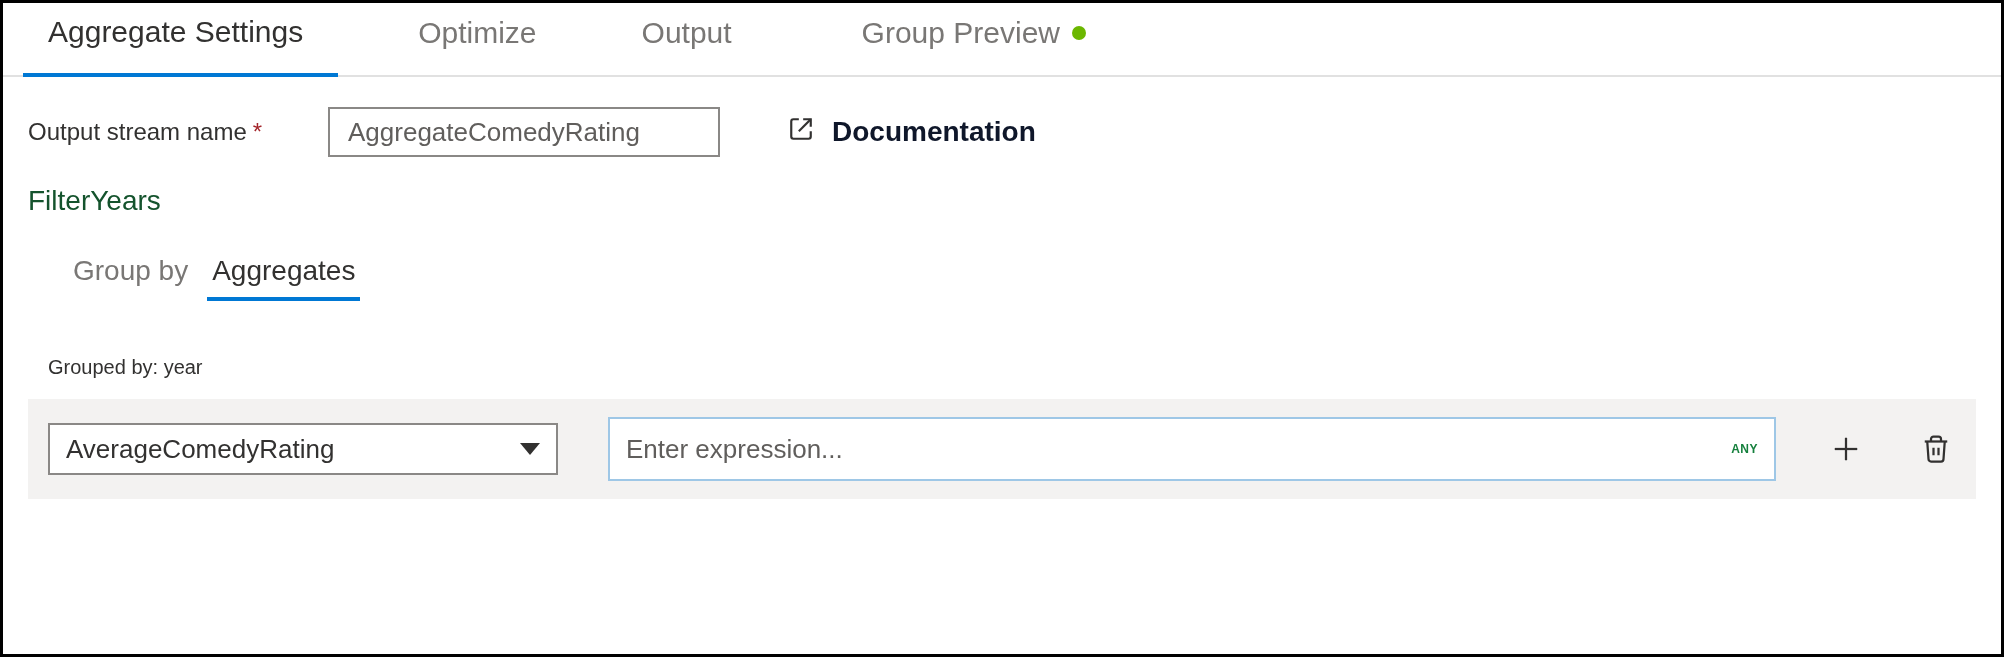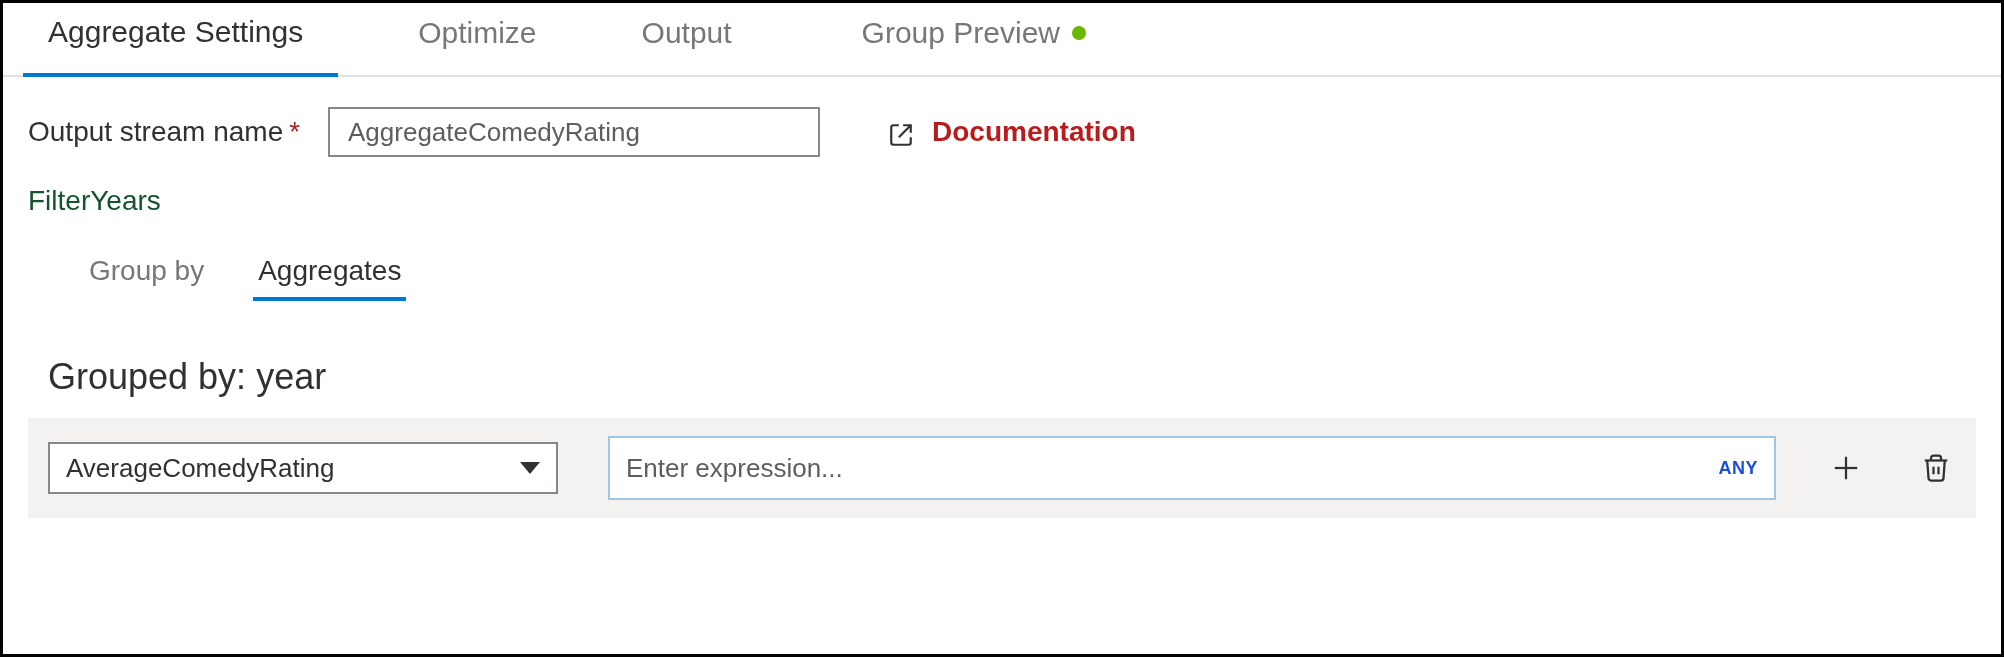--- a/index.html
+++ b/index.html
@@ -43,68 +43,68 @@
       padding: 30px 25px;
     }
     .form-row {
       display: flex;
       align-items: center;
       margin-bottom: 28px;
     }
     .form-label {
       width: 300px;
       color: #323130;
-      font-size: 28px;
+      font-size: 24px;
     }
     .req { color: #a4262c; margin-left: 6px; }
     .text-input {
-      width: 492px;
+      width: 392px;
       height: 50px;
       border: 2px solid #8a8886;
       padding: 15px 18px;
       font-size: 26px;
       color: #605e5c;
       background: #fff;
     }
     .link {
       color: #14532d;
       font-size: 28px;
       cursor: pointer;
     }
     .doc-link {
       display: inline-flex;
-      align-items: flex-end;
+      align-items: flex-start;
       gap: 18px;
       margin-left: 68px;
       font-weight: 600;
       font-size: 28px;
-      color: #b91c1c;
+      color: #0f172a;
       cursor: pointer;
     }
     .doc-link svg { width: 26px; height: 26px; }
     .sub-tabs {
       display: flex;
-      gap: 44px;
+      gap: 14px;
       margin-top: 10px;
-      margin-left: 56px;
+      margin-left: 40px;
     }
     .sub-tab {
       padding: 10px 5px 10px 5px;
       color: #797775;
       cursor: pointer;
       font-size: 28px;
     }
     .sub-tab.active {
       color: #323130;
       border-bottom: 4px solid #0078d4;
     }
     .grouped-by {
       margin-top: 55px;
       margin-left: 20px;
-      font-size: 36px;
+      font-size: 20px;
       color: #323130;
     }
     .agg-row {
       display: flex;
       align-items: center;
       gap: 50px;
       background: #f3f2f1;
       padding: 18px 20px;
       margin-top: 20px;
     }
@@ -139,23 +139,23 @@
     .expr-input {
       flex: 1;
       border: none;
       outline: none;
       font-size: 26px;
       color: #605e5c;
       background: transparent;
     }
     .expr-input::placeholder { color: #605e5c; }
     .any-badge {
-      font-size: 18px;
+      font-size: 12px;
       font-weight: 700;
-      color: #1d4ed8;
+      color: #15803d;
       letter-spacing: 0.5px;
     }
     .icon-btn {
       width: 40px; height: 40px;
       display: flex; align-items: center; justify-content: center;
       cursor: pointer;
       color: #323130;
     }
     .icon-btn svg { width: 30px; height: 30px; }
   </style>

